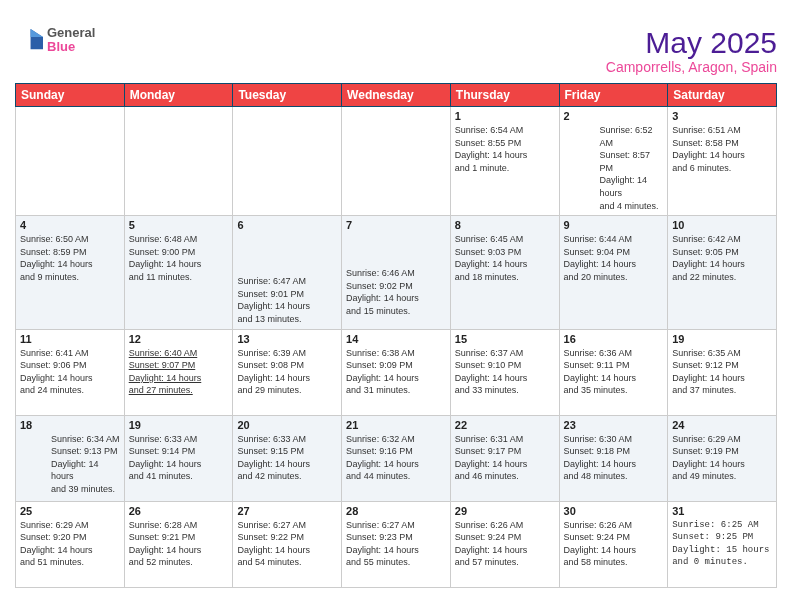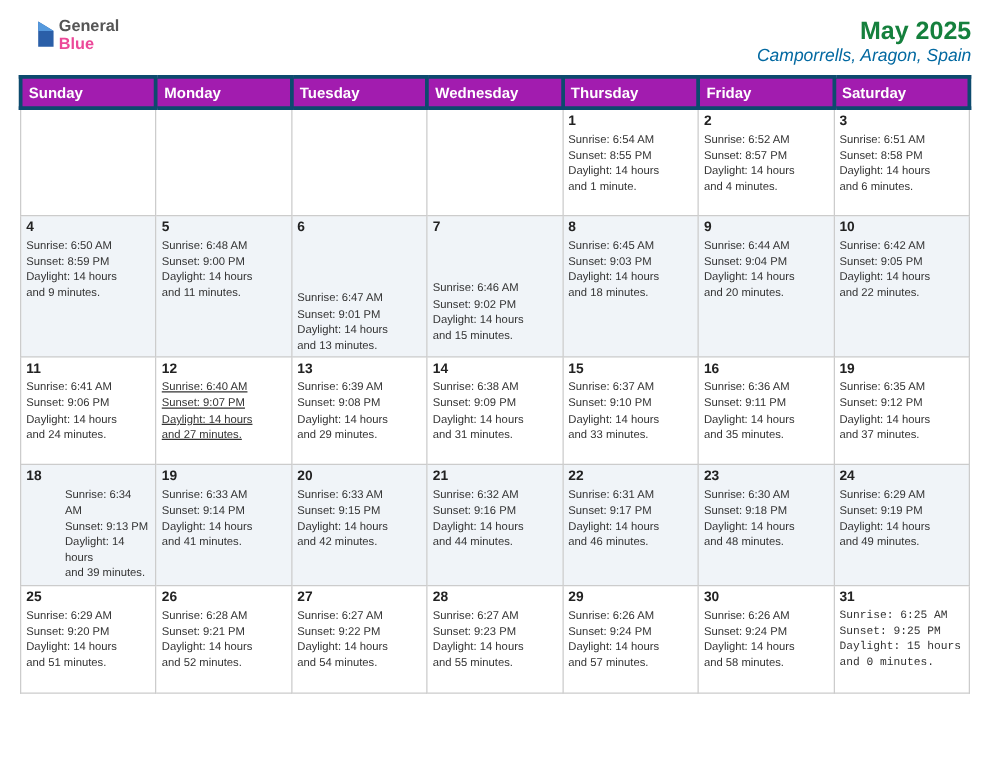--- a/index.html
+++ b/index.html
@@ -6,21 +6,21 @@
     body {
       width: 792px;
       height: 612px;
       font-family: Arial, sans-serif;
       background: #fff;
       overflow: hidden;
     }
     .page {
       width: 792px;
       height: 612px;
-      padding: 14px 15px;
+      padding: 26px 15px;
     }
     .header {
       display: flex;
       justify-content: space-between;
       align-items: flex-start;
       margin-bottom: 8px;
     }
     .logo {
       display: flex;
       align-items: center;
@@ -36,41 +36,40 @@
     .logo-general { color: #555; font-size: 13px; font-weight: bold; }
     .logo-blue { color: #ec4899; font-size: 13px; font-weight: bold; }
     .logo-icon {
       width: 28px;
       height: 28px;
     }
     .title-block {
       text-align: right;
     }
     .month-title {
-      font-size: 20px;
-      font-weight: bold;
-      color: #15803d;
+      font-size: 30px;
+      font-weight: normal;
+      color: #4c1d95;
       line-height: 1.1;
     }
     .location {
       font-size: 14px;
-      color: #0369a1;
-      font-style: italic;
+      color: #ec4899;
     }
     .calendar {
       width: 100%;
       border-collapse: collapse;
     }
     .calendar th {
-      background: #a21caf;
+      background: #ef4444;
       color: #fff;
       font-size: 12px;
       font-weight: bold;
       padding: 4px 5px;
-      border: 3px solid #0c4a6e;
+      border: 1px solid #0c4a6e;
       text-align: left;
     }
     .calendar td {
       border: 1px solid #ccc;
       vertical-align: top;
       padding: 3px 4px;
       font-size: 9.5px;
       color: #333;
       width: calc(100% / 7);
       height: 86px;
@@ -147,21 +146,21 @@
           <td class="empty-cell"></td>
           <td>
             <span class="day-num">1</span>
             <div class="day-info" style="white-space: pre-line;">Sunrise: 6:54 AM
 Sunset: 8:55 PM
 Daylight: 14 hours
 and 1 minute.</div>
           </td>
           <td>
             <span class="day-num">2</span>
-            <div class="day-info" style="white-space: pre-line;">Sunrise: 6:52 AM
+            <div class="day-info" style="white-space: pre-line; margin-left: 36px;">Sunrise: 6:52 AM
 Sunset: 8:57 PM
 Daylight: 14 hours
 and 4 minutes.</div>
           </td>
           <td>
             <span class="day-num">3</span>
             <div class="day-info" style="white-space: pre-line;">Sunrise: 6:51 AM
 Sunset: 8:58 PM
 Daylight: 14 hours
 and 6 minutes.</div>

